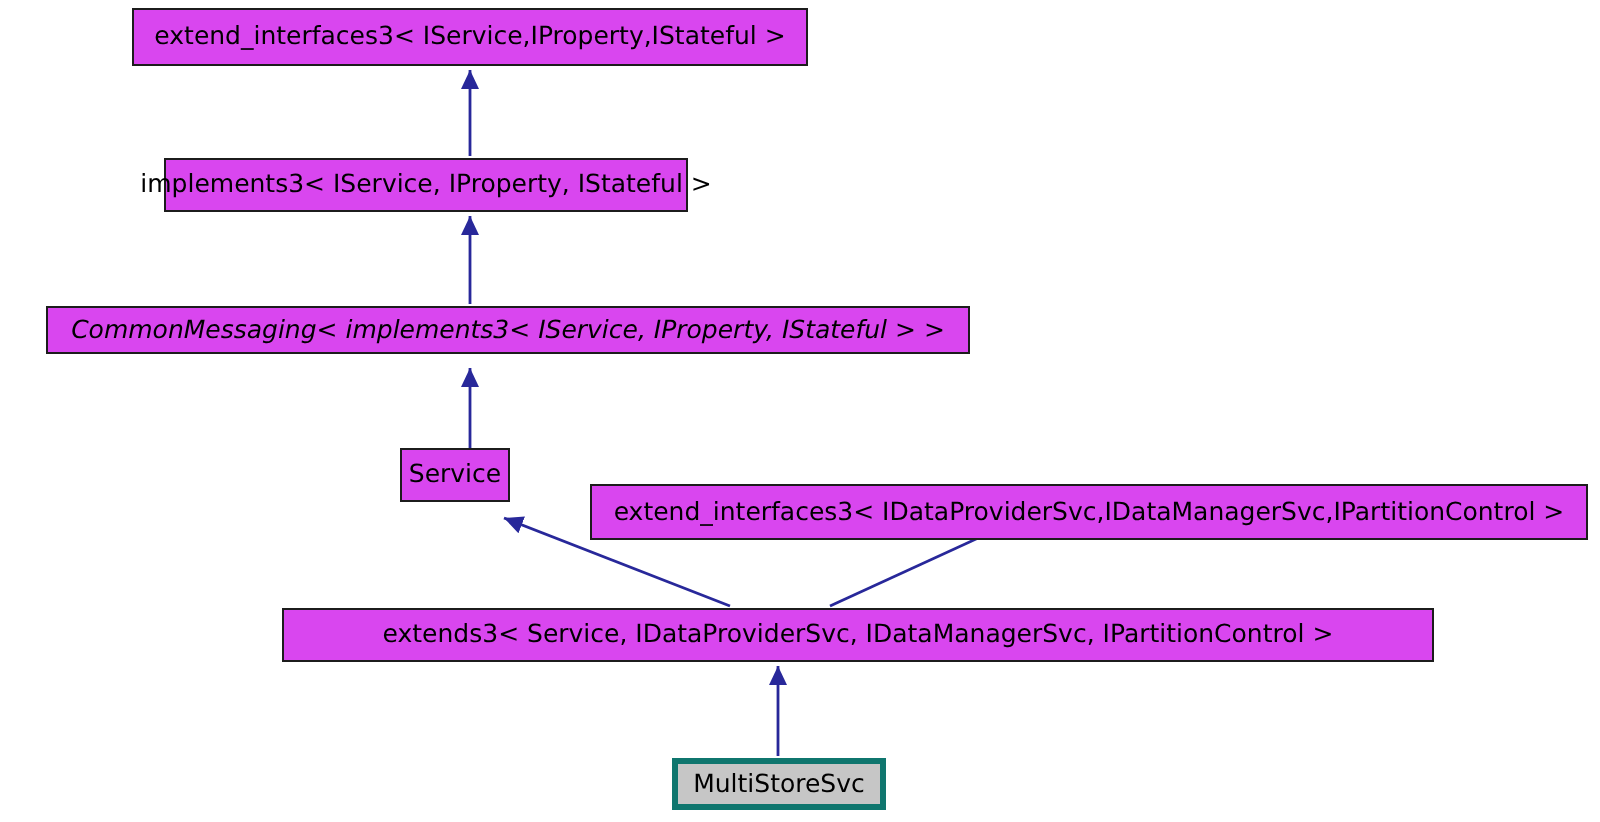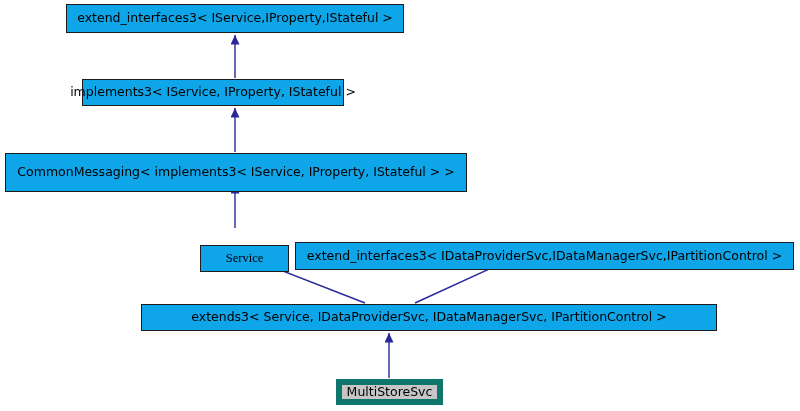--- a/index.html
+++ b/index.html
@@ -19,34 +19,34 @@
     position: absolute;
     left: 0;
     top: 0;
     width: 800px;
     height: 411px;
     pointer-events: none;
   }
   .node {
     position: absolute;
     box-sizing: border-box;
-    background: #0ea5e9;
+    background: #d946ef;
     border: 1px solid #1c1c1c;
     color: #000000;
     font-size: 12.5px;
     line-height: 1;
     display: flex;
     align-items: center;
     justify-content: center;
     white-space: nowrap;
     cursor: pointer;
   }
   .node.focus {
     background: #c6c6c6;
-    border: 6px solid #0f766e;
+    border: 3px solid #0f766e;
   }
 </style>
 </head>
 <body>
 
 <div id="canvas">
   <svg id="edges" viewBox="0 0 800 411" xmlns="http://www.w3.org/2000/svg">
     <defs>
       <marker id="arrowhead" markerWidth="11" markerHeight="10" refX="9.5" refY="4.5" orient="auto" markerUnits="userSpaceOnUse">
         <path d="M0,0 L9.5,4.5 L0,9 z" fill="#28289A"></path>
@@ -56,18 +56,18 @@
         <line x1="235" y1="78" x2="235" y2="35" stroke="#28289A" stroke-width="1.4" marker-end="url(#arrowhead)"></line>
         <line x1="235" y1="152" x2="235" y2="108" stroke="#28289A" stroke-width="1.4" marker-end="url(#arrowhead)"></line>
         <line x1="235" y1="228" x2="235" y2="184" stroke="#28289A" stroke-width="1.4" marker-end="url(#arrowhead)"></line>
         <line x1="365" y1="303" x2="252" y2="259" stroke="#28289A" stroke-width="1.4" marker-end="url(#arrowhead)"></line>
         <line x1="415" y1="303" x2="511" y2="259" stroke="#28289A" stroke-width="1.4" marker-end="url(#arrowhead)"></line>
         <line x1="389" y1="378" x2="389" y2="333" stroke="#28289A" stroke-width="1.4" marker-end="url(#arrowhead)"></line>
       </g>
   </svg>
 <div class="node" style="left: 66px; top: 4px; width: 338px; height: 29px;">extend_interfaces3&lt; IService,IProperty,IStateful &gt;</div>
     <div class="node" style="left: 82px; top: 79px; width: 262px; height: 27px;">implements3&lt; IService, IProperty, IStateful &gt;</div>
-    <div class="node" style="left: 5px; top: 153px; width: 462px; height: 39px;">CommonMessaging&lt; implements3&lt; IService, IProperty, IStateful &gt; &gt;</div>
-    <div class="node" style="left: 200px; top: 245px; width: 89px; height: 27px; font-family: Liberation Serif, serif;">Service</div>
+    <div class="node" style="left: 23px; top: 153px; width: 462px; height: 24px; font-style: italic;">CommonMessaging&lt; implements3&lt; IService, IProperty, IStateful &gt; &gt;</div>
+    <div class="node" style="left: 200px; top: 224px; width: 55px; height: 27px;">Service</div>
     <div class="node" style="left: 295px; top: 242px; width: 499px; height: 28px;">extend_interfaces3&lt; IDataProviderSvc,IDataManagerSvc,IPartitionControl &gt;</div>
     <div class="node" style="left: 141px; top: 304px; width: 576px; height: 27px;">extends3&lt; Service, IDataProviderSvc, IDataManagerSvc, IPartitionControl &gt;</div>
     <div class="node focus" style="left: 336px; top: 379px; width: 107px; height: 26px;">MultiStoreSvc</div>
   </div>
 
 </body></html>

